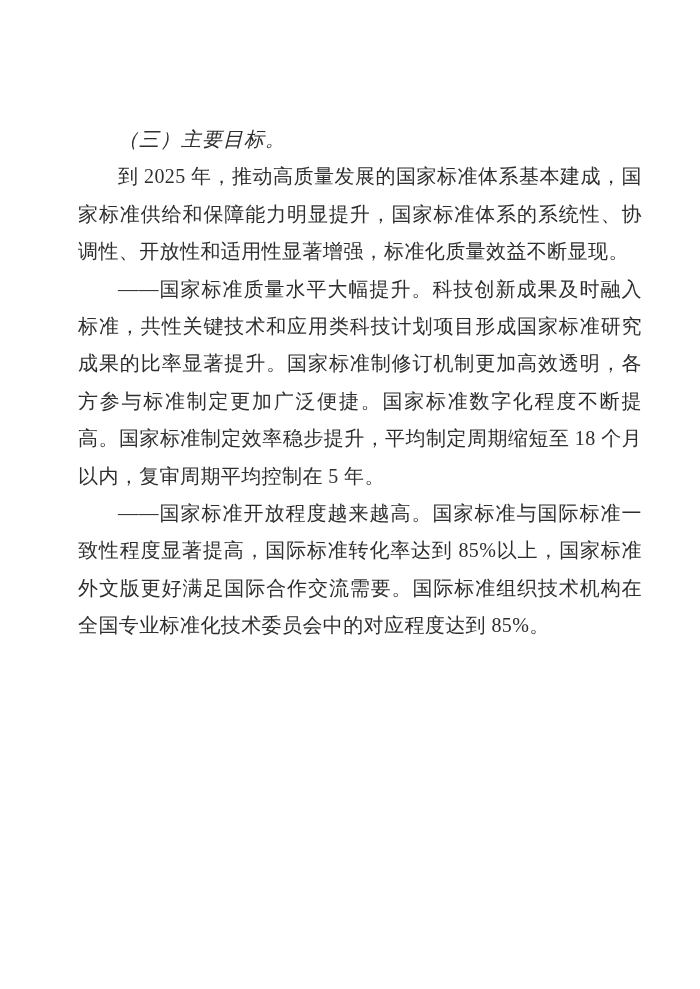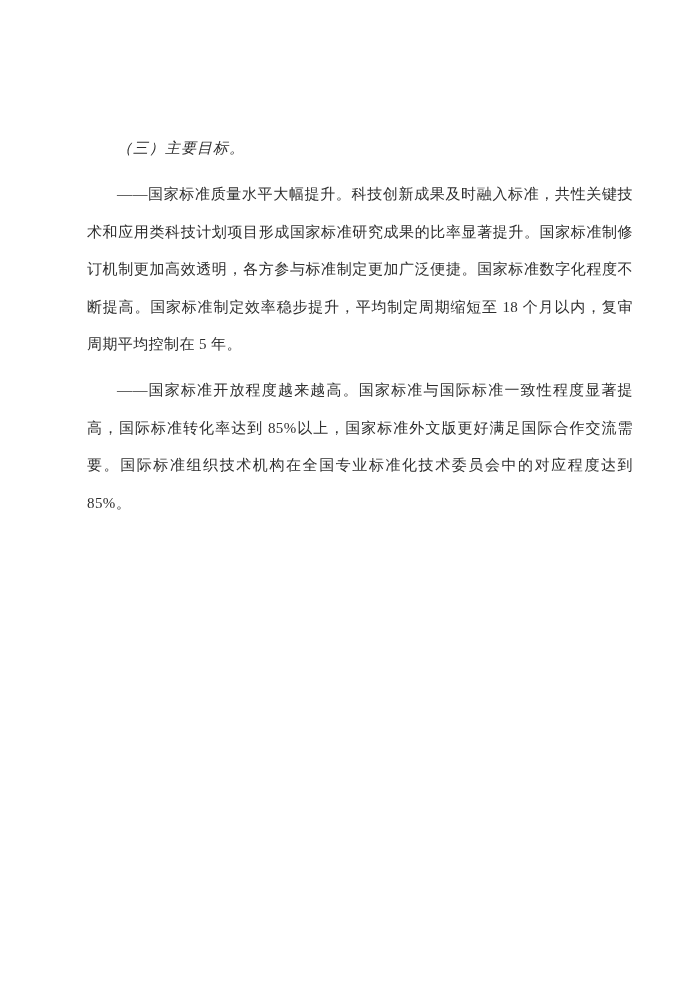--- a/index.html
+++ b/index.html
@@ -17,36 +17,37 @@
     color: #2e2e2e;
   }
   .content {
     position: absolute;
     top: 121px;
     left: 78px;
     right: 58px;
   }
   .heading,
   .para {
-    margin: 9px;
-    font-size: 15px;
+    margin: 0;
+    font-size: 20px;
     line-height: 37.4px;
     text-indent: 2em;
     text-align: justify;
     text-justify: inter-ideograph;
     letter-spacing: 0.4px;
   }
   .heading {
     font-style: italic; 
     letter-spacing: 1px;
   }
 </style>
 </head>
 <body>
 
 <div class="page">
   <div class="content">
     <p class="heading">（三）主要目标。</p>
+    <p class="para">到 2025 年，推动高质量发展的国家标准体系基本建成，国家标准供给和保障能力明显提升，国家标准体系的系统性、协调性、开放性和适用性显著增强，标准化质量效益不断显现。</p>
     <p class="para">——国家标准质量水平大幅提升。科技创新成果及时融入标准，共性关键技术和应用类科技计划项目形成国家标准研究成果的比率显著提升。国家标准制修订机制更加高效透明，各方参与标准制定更加广泛便捷。国家标准数字化程度不断提高。国家标准制定效率稳步提升，平均制定周期缩短至 18 个月以内，复审周期平均控制在 5 年。</p>
     <p class="para">——国家标准开放程度越来越高。国家标准与国际标准一致性程度显著提高，国际标准转化率达到 85%以上，国家标准外文版更好满足国际合作交流需要。国际标准组织技术机构在全国专业标准化技术委员会中的对应程度达到 85%。</p>
 
   </div>
 </div>
 
 </body></html>

